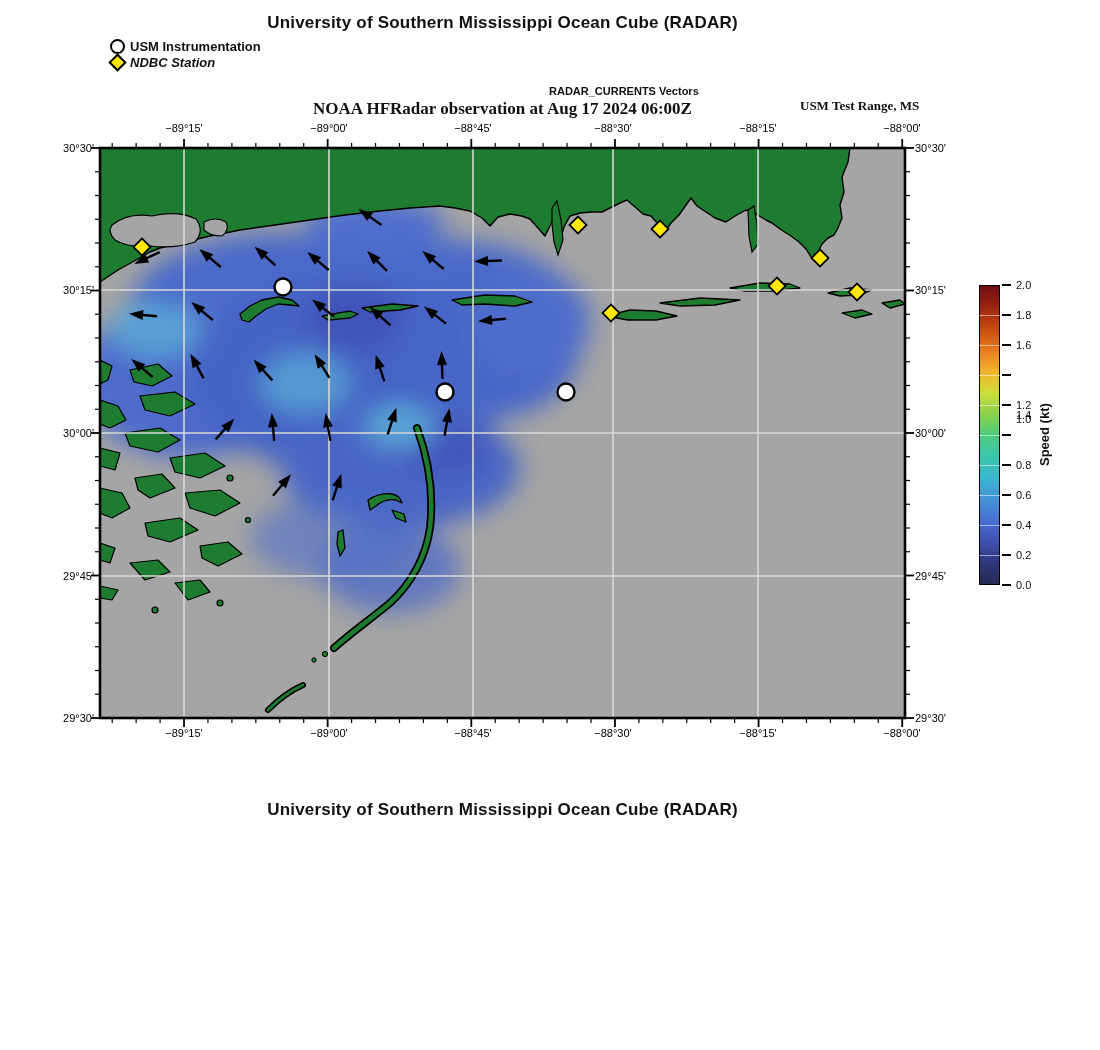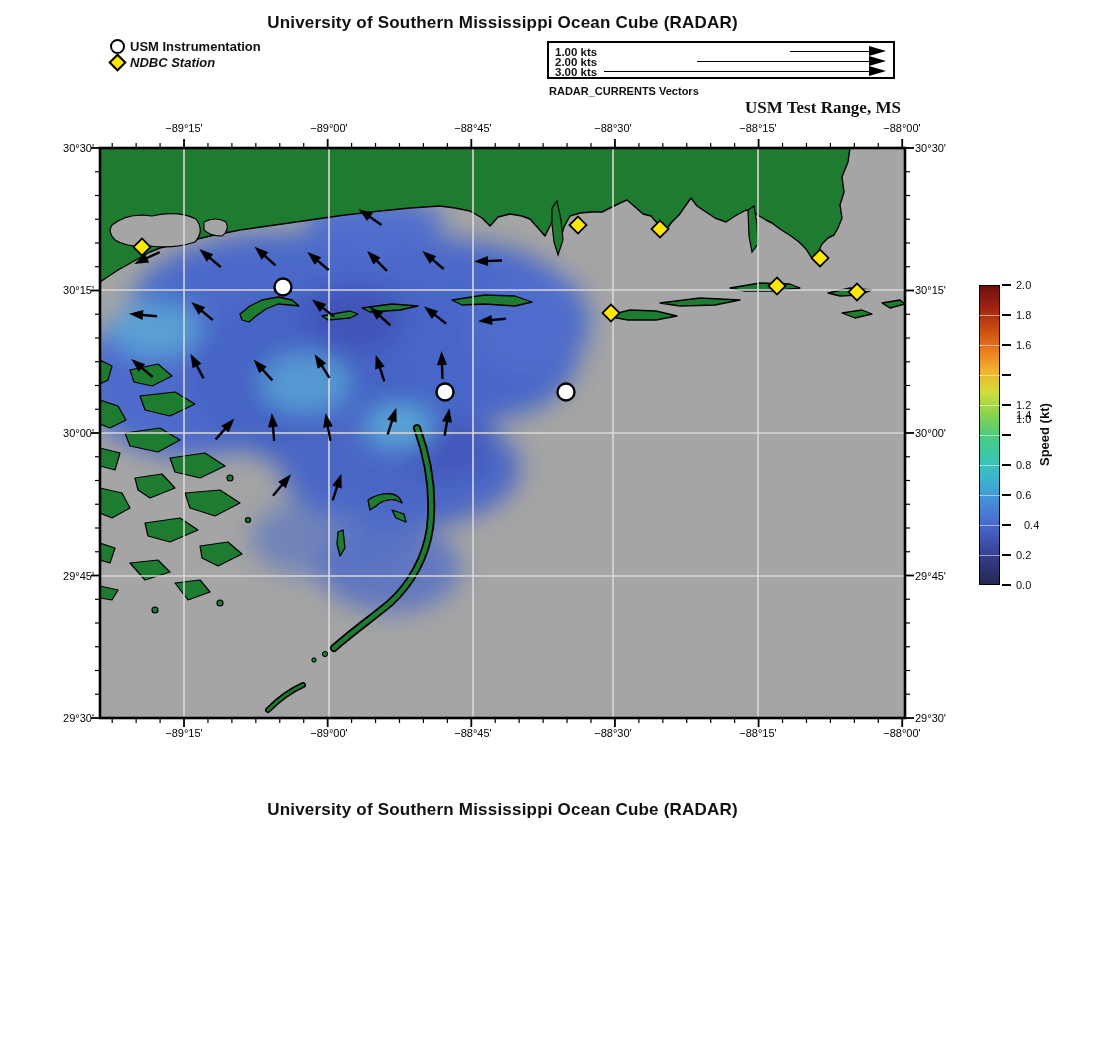--- a/index.html
+++ b/index.html
@@ -41,41 +41,24 @@
 
   <div class="leg-row" style="left:110px;top:38px;">
     <span class="leg-circle"></span>
     <span class="leg-label">USM Instrumentation</span>
   </div>
   <div class="leg-row" style="left:110px;top:54px;font-style:italic;">
     <span class="leg-diamond"></span>
     <span class="leg-label">NDBC Station</span>
   </div>
 
-  <div id="scalebox">
-    <div class="srow" style="top:3px;">
-        <span class="slabel">1.00 kts</span>
-      </div>
-    <div class="srow" style="top:13px;">
-        <span class="slabel">2.00 kts</span>
-      </div>
-    <div class="srow" style="top:23px;">
-        <span class="slabel">3.00 kts</span>
-      </div>
-
-  <div class="sline" style="right: 24px; top: 7.5px; width: 79px;"></div>
-      <div class="shead" style="right: 7px; top: 3px;"></div>
-      <div class="sline" style="right: 24px; top: 17.5px; width: 172px;"></div>
-      <div class="shead" style="right: 7px; top: 13px;"></div>
-      <div class="sline" style="right: 24px; top: 27.5px; width: 265px;"></div>
-      <div class="shead" style="right: 7px; top: 23px;"></div>
-    </div>
   <div id="scale-caption">RADAR_CURRENTS Vectors</div>
 
-  <div class="abs serif" style="left:743px;top:98px;width:160px;text-align:center;font-size:17px;font-weight:bold;">USM Test Range, MS</div>
+  <div class="abs serif" style="left:0;top:99px;width:1005px;text-align:center;font-size:17px;font-weight:bold;">NOAA HFRadar observation at Aug 17 2024 06:00Z</div>
+  <div class="abs serif" style="left:800px;top:98px;width:160px;text-align:left;font-size:13px;font-weight:bold;">USM Test Range, MS</div>
 
   <div id="map-wrap">
     <svg id="mapsvg" width="833" height="598" viewBox="0 0 833 598" xmlns="http://www.w3.org/2000/svg">
       <defs>
         <clipPath id="mapclip">
             <rect x="0" y="0" width="805" height="570"></rect>
           </clipPath>
         <filter id="blobblur" x="-30%" y="-30%" width="160%" height="160%">
             <feGaussianBlur stdDeviation="12"></feGaussianBlur>
           </filter>
@@ -456,21 +439,21 @@
       <div class="cb-tick" style="top: 434.2px;"></div>
       <div class="cb-lab" style="top: 413px; text-align: right;">1.0</div>
       <div class="cb-line" style="top: 465px;"></div>
       <div class="cb-tick" style="top: 464.2px;"></div>
       <div class="cb-lab" style="top: 458.5px;">0.8</div>
       <div class="cb-line" style="top: 495px;"></div>
       <div class="cb-tick" style="top: 494.2px;"></div>
       <div class="cb-lab" style="top: 488.5px;">0.6</div>
       <div class="cb-line" style="top: 525px;"></div>
       <div class="cb-tick" style="top: 524.2px;"></div>
-      <div class="cb-lab" style="top: 518.5px; margin-left: 8px;">0.4</div>
+      <div class="cb-lab" style="top: 518.5px;">0.4</div>
       <div class="cb-line" style="top: 555px;"></div>
       <div class="cb-tick" style="top: 554.2px;"></div>
       <div class="cb-lab" style="top: 548.5px;">0.2</div>
       <div class="cb-tick" style="top: 584.2px;"></div>
       <div class="cb-lab" style="top: 578.5px;">0.0</div>
     </div>
   <div id="cb-title">Speed (kt)</div>
 
   <div class="abs title" style="left:0;top:800px;width:1005px;">University of Southern Mississippi Ocean Cube (RADAR)</div>
 </div>

